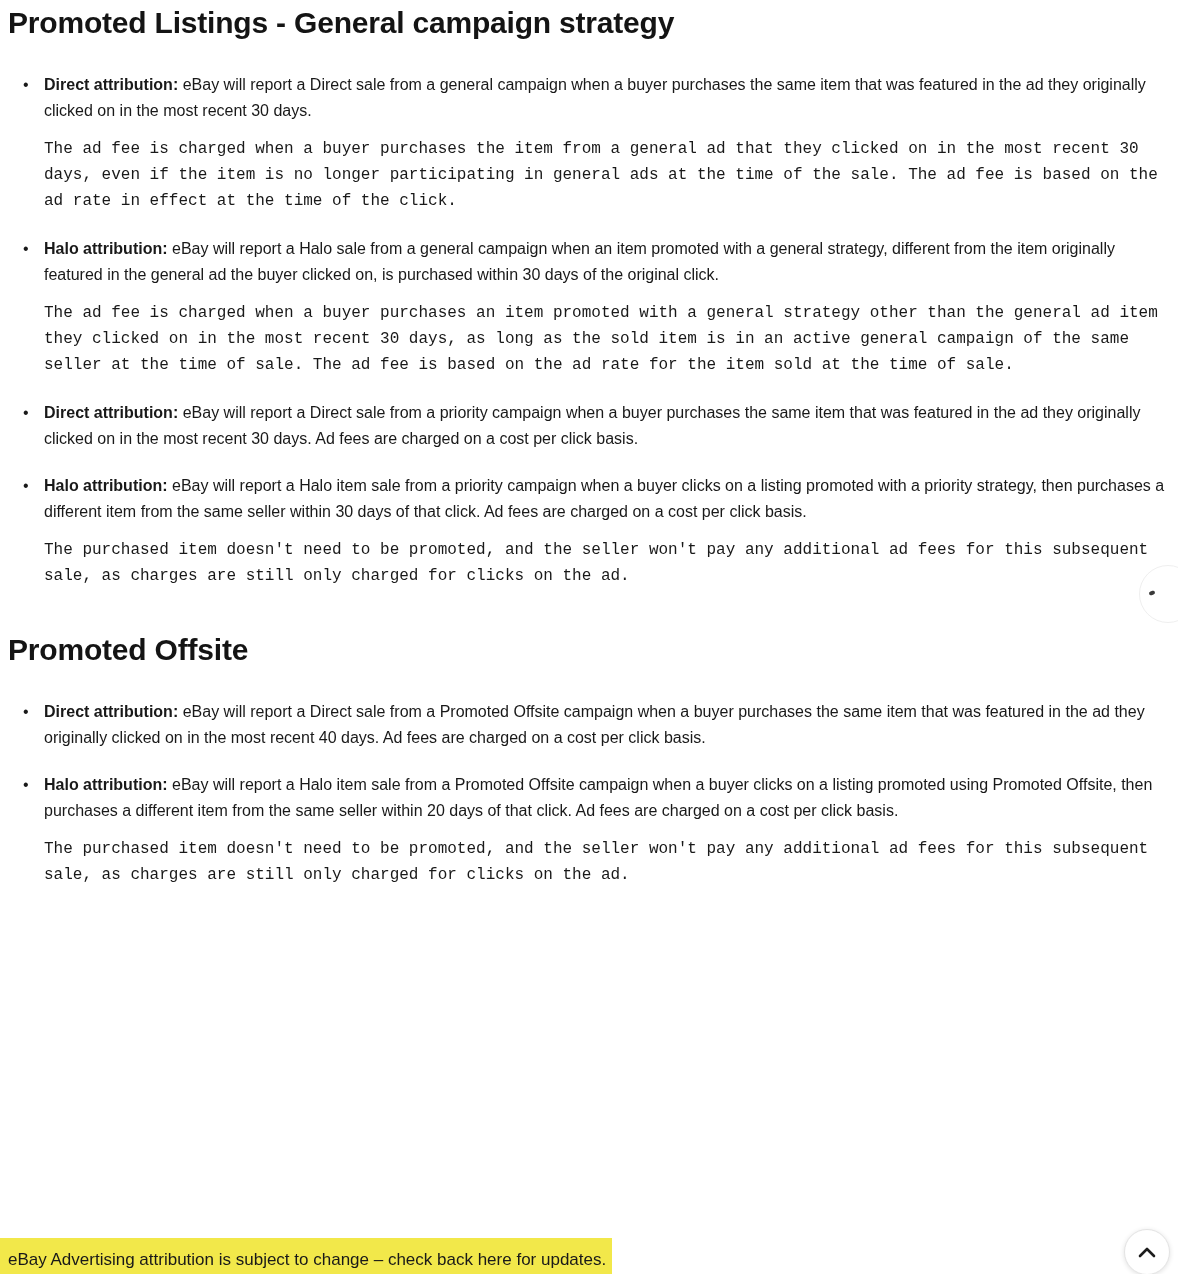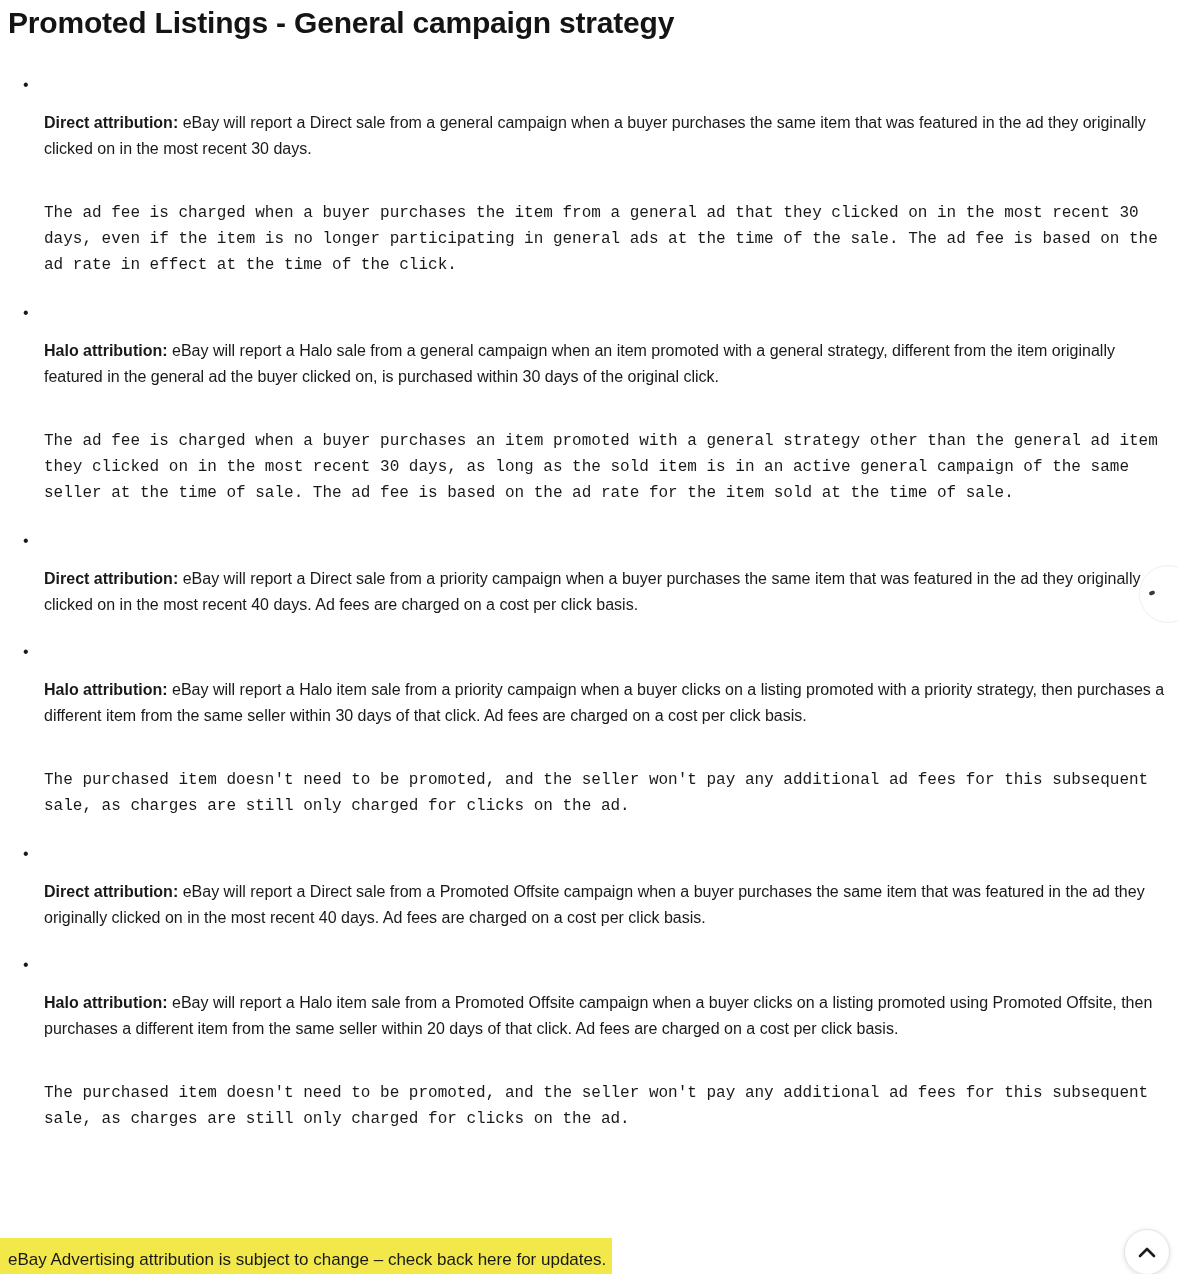--- a/index.html
+++ b/index.html
@@ -40,21 +40,21 @@
     line-height: 26px;
     text-align: left;
   }
   .bullet-body { flex: 1; }
   .bold-label { font-weight: 700; }
   .para-indent {
     margin: 0 0 22px 31px;
     padding-left: 0;
     font-family: Liberation Mono, monospace;
   }
-  .bullet-body, .para-indent { padding-left: 5px; margin-top: 38px; }
+  .bullet-body, .para-indent { padding-left: 5px; }
   .para-flush {
     margin: 0 0 22px 0;
   }
   .footer-note {
     position: absolute;
     left: 0;
     top: 1238px;
     z-index: 3;
   }
   .footer-note mark {
@@ -124,34 +124,35 @@
       <span class="bullet-dot">•</span>
       <span class="bullet-body"><span class="bold-label">Halo attribution:</span><span> eBay will report a Halo sale from a general campaign when an item promoted with a general strategy, different from the item originally featured in the general ad the buyer clicked on, is purchased within 30 days of the original click.</span></span>
     </div>
     <div class="body-text para-indent">The ad fee is charged when a buyer purchases an item promoted with a general strategy other than the general ad item they clicked on in the most recent 30 days, as long as the sold item is in an active general campaign of the same seller at the time of sale. The ad fee is based on the ad rate for the item sold at the time of sale.</div>
   </div>
 
   <div class="section">
 
     <div class="bullet-item body-text">
       <span class="bullet-dot">•</span>
-      <span class="bullet-body"><span class="bold-label">Direct attribution:</span><span> eBay will report a Direct sale from a priority campaign when a buyer purchases the same item that was featured in the ad they originally clicked on in the most recent 40 days. Ad fees are charged on a cost per click basis.</span></span>
+      <span class="bullet-body"><span class="bold-label">Direct attribution:</span><span> eBay will report a Direct sale from a priority campaign when a buyer purchases the same item that was featured in the ad they originally clicked on in the most recent 30 days. Ad fees are charged on a cost per click basis.</span></span>
     </div>
 
     <div class="bullet-item body-text" style="margin-top:21px;">
       <span class="bullet-dot">•</span>
       <span class="bullet-body"><span class="bold-label">Halo attribution:</span><span> eBay will report a Halo item sale from a priority campaign when a buyer clicks on a listing promoted with a priority strategy, then purchases a different item from the same seller within 30 days of that click. Ad fees are charged on a cost per click basis.</span></span>
     </div>
     <div class="body-text para-indent">The purchased item doesn't need to be promoted, and the seller won't pay any additional ad fees for this subsequent sale, as charges are still only charged for clicks on the ad.</div>
   </div>
 
   <div class="section">
   </div>
 
   <div class="section">
+    <div class="h2">Promoted Offsite</div>
 
     <div class="bullet-item body-text">
       <span class="bullet-dot">•</span>
       <span class="bullet-body"><span class="bold-label">Direct attribution:</span><span> eBay will report a Direct sale from a Promoted Offsite campaign when a buyer purchases the same item that was featured in the ad they originally clicked on in the most recent 40 days. Ad fees are charged on a cost per click basis.</span></span>
     </div>
 
     <div class="bullet-item body-text" style="margin-top:21px;">
       <span class="bullet-dot">•</span>
       <span class="bullet-body"><span class="bold-label">Halo attribution:</span><span> eBay will report a Halo item sale from a Promoted Offsite campaign when a buyer clicks on a listing promoted using Promoted Offsite, then purchases a different item from the same seller within 20 days of that click. Ad fees are charged on a cost per click basis.</span></span>
     </div>

